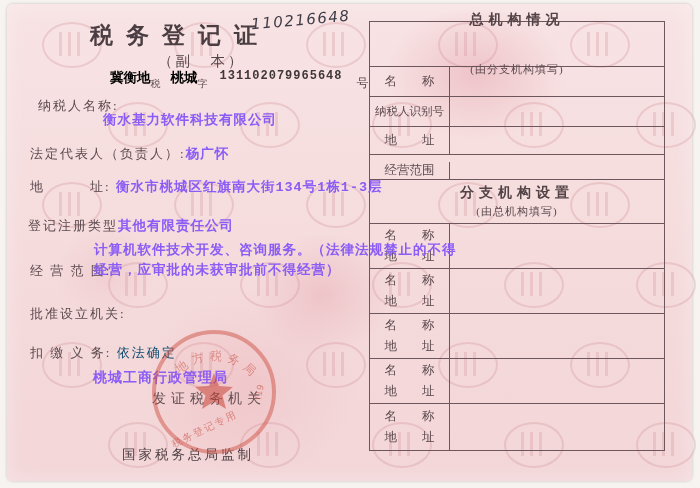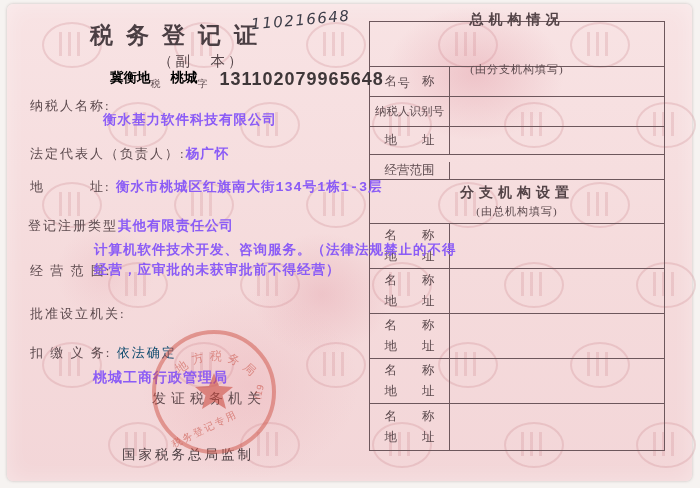--- a/index.html
+++ b/index.html
@@ -42,21 +42,21 @@
     left:251px;top:11px;
     font-family:"DejaVu Sans", sans-serif;font-style:italic;
     font-size:15px;color:#3d3d48;letter-spacing:1.5px;
     transform:rotate(-5deg);
   }
   .title{left:90px;top:20px;font-size:23px;font-weight:bold;color:#4a3e43;letter-spacing:13px;}
   .subtitle{left:158px;top:52px;font-size:14.5px;color:#544448;letter-spacing:3px;}
   .serial{left:110px;top:69px;display:flex;align-items:flex-start;color:#544448;}
   .serial .big{font-size:13.5px;font-weight:bold;color:#000000;}
   .serial .sub{font-size:10px;margin-top:8px;color:#5c4a4e;}
-  .serial .num{font-family:Liberation Sans, sans-serif;font-weight:bold;font-size:18px;color:#3f3739;margin-left:12px;letter-spacing:1px;text-align:center;}
+  .serial .num{font-family:Liberation Mono, monospace;font-weight:bold;font-size:12px;color:#3f3739;margin-left:12px;letter-spacing:1px;text-align:center;}
   .serial .suffix{font-size:12px;margin-left:14px;margin-top:6px;color:#544448;}
   .serial .gap{width:10px;}
 
   
   .rtable{
     position:absolute;left:369px;top:21px;width:296px;height:430px;
     z-index:2;border:1.5px solid #6d575c;box-sizing:border-box;
     color:#5c4a4e;
   }
   .tr{display:flex;border-bottom:1px solid #6d575c;box-sizing:border-box;}
@@ -124,21 +124,21 @@
   <div class="abs serial">
     <span class="big">冀衡地</span>
     <span class="sub">税</span>
     <span class="gap"></span>
     <span class="big">桃城</span>
     <span class="sub">字</span>
     <span class="num">131102079965648</span>
     <span class="suffix">号</span>
   </div>
 
-  <div class="abs lbl" style="left:30px;top:97px;">纳税人名称:</div>
+  <div class="abs lbl" style="left:38px;top:97px;">纳税人名称:</div>
   <div class="abs val" style="left:103px;top:111px;">衡水基力软件科技有限公司</div>
 
   <div class="abs lbl" style="left:30px;top:145px;"><span>法定代表人（负责人）:</span><span class="val">杨广怀</span></div>
 
   <div class="abs lbl" style="left:30px;top:178px;"><span>地　　　址:</span> <span class="val">衡水市桃城区红旗南大街134号1栋1-3层</span></div>
 
   <div class="abs lbl" style="left:28px;top:217px;"><span>登记注册类型</span><span class="val">其他有限责任公司</span></div>
 
   <div class="abs val" style="left:94px;top:241px;z-index:4;">计算机软件技术开发、咨询服务。（法律法规禁止的不得</div>
   <div class="abs lbl" style="left:30px;top:262px;">经 营 范 围:</div>

